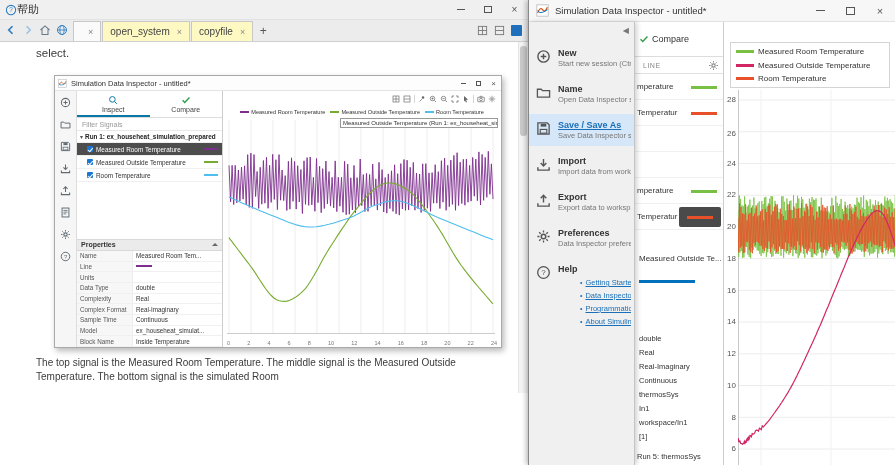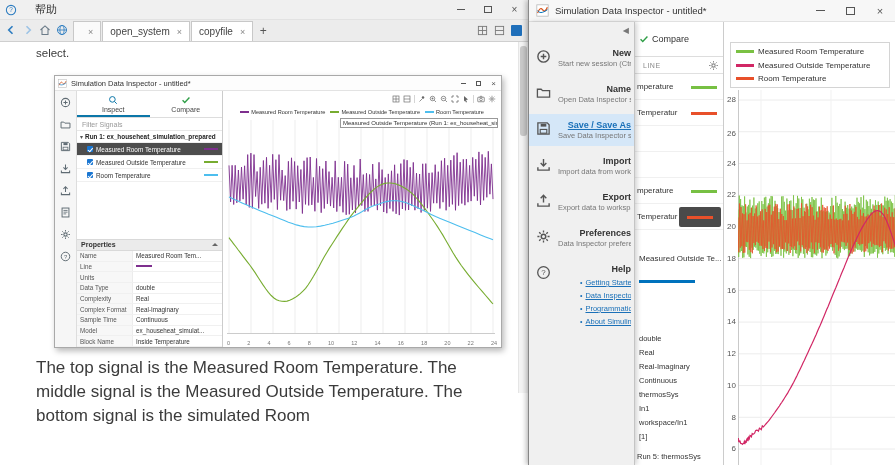--- a/index.html
+++ b/index.html
@@ -5,49 +5,49 @@
   * { margin:0; padding:0; box-sizing:border-box; }
   html,body { width:895px; height:465px; overflow:hidden; }
   body { font-family:"Liberation Sans","DejaVu Sans",sans-serif; background:#fff; }
   #root { position:relative; width:895px; height:465px; background:#fff; overflow:hidden; }
   .ic { display:block; }
 
   
   #lw { position:absolute; left:0; top:0; width:528px; height:465px; background:#fff; }
   .lw-titlebar { height:20px; background:#f0f0f0; border-bottom:1px solid #e2e2e2; display:flex; align-items:center; }
   .tb-appico { width:12px; height:12px; margin-left:5px; color:#2c7cc0; }
-  .lw-title { font-size:11px; color:#333; margin-left:18px;font-family:Liberation Mono, monospace; }
+  .lw-title { font-size:11px; color:#333; margin-left:0;font-family:Liberation Mono, monospace; }
   .winbtns { margin-left:auto; display:flex; }
   .winbtn { width:27px; height:19px; display:flex; align-items:center; justify-content:center; color:#555; font-size:10px; }
   .glyph-min { width:8px; height:1px; background:#555; display:block; }
   .glyph-max { width:8px; height:7px; border:1px solid #555; display:block; }
 
   .lw-tabsrow { height:22px; background:#ececec; border-bottom:1px solid #cfcfcf; display:flex; align-items:flex-end; }
   .nav-icons { display:flex; align-items:center; height:22px; padding:0 5px; gap:5px; }
   .nav-icons .ic { width:12px; height:12px; }
-  .tab { height:20px; display:flex; align-items:center; padding:0 7px; font-size:10px; color:#444; background:#ffffff; border:1px solid #c8c8c8; border-bottom:none; margin-right:1px; white-space:nowrap; }
+  .tab { height:20px; display:flex; align-items:center; padding:0 7px; font-size:10px; color:#444; background:#fef9c3; border:1px solid #c8c8c8; border-bottom:none; margin-right:1px; white-space:nowrap; }
   .tab.active { background:#fafafa; }
   .tab .x { margin-left:7px; color:#888; font-size:9px; }
   .plus-tab { width:18px; height:20px; display:flex; align-items:center; justify-content:center; color:#555; font-size:12px; }
   .tabsrow-right { margin-left:auto; display:flex; align-items:center; gap:6px; padding-right:6px; height:22px; }
   .tabsrow-right .ic { width:11px; height:11px; color:#777; }
   .blue-sq { width:11px; height:11px; background:#1f6fba; border-radius:1px; display:block; }
 
   .doc-header { height:44px; background:#1e73b7; display:flex; align-items:center; }
   .doc-title { color:#fff; font-size:19px; margin-left:13px; font-weight:400; }
   .doc-search { margin-left:auto; margin-right:36px; width:17px; height:17px; color:#fff; }
 
   .contents-bar { height:28px; background:#f7f7f7; border-bottom:1px solid #e3e3e3; display:flex; align-items:center; }
   .burger { width:16px; height:12px; margin-left:14px; display:flex; flex-direction:column; justify-content:space-between; }
   .burger span { height:2px; background:#0b76a8; border-radius:1px; }
   .contents-label { color:#0b76a8; font-size:12.5px; letter-spacing:1.5px; margin-left:16px; font-weight:600; }
 
   .doc-content { position:relative; height:351px; background:#fff; }
   .intro { position:absolute; left:36px; top:5px; font-size:11.5px; color:#3b3b3b; }
-  .caption { position:absolute; left:36px; top:314px; width:462px; font-size:17px; color:#3b3b3b; line-height:1.4; }
+  .caption { position:absolute; left:36px; top:314px; width:462px; font-size:10px; color:#3b3b3b; line-height:1.4; }
   .doc-scroll { position:absolute; right:0; top:0; width:10px; height:100%; background:#f4f4f4; border-left:1px solid #e5e5e5; }
   .doc-thumb { position:absolute; top:4px; left:1px; width:7px; height:90px; background:#c9c9c9; border-radius:3px; }
 
   
   .sdi-embed { position:absolute; left:54px; top:33px; width:448px; height:273px; background:#fff; border:1px solid #a9a9a9; box-shadow:2px 3px 6px rgba(0,0,0,.28); }
   .e-titlebar { height:15px; display:flex; align-items:center; border-bottom:1px solid #e3e3e3; background:#fdfdfd; }
   .e-titlebar .ic { width:9px; height:9px; margin-left:3px; }
   .e-title { font-size:7.5px; color:#333; margin-left:4px; }
   .e-btns { margin-left:auto; display:flex; }
   .e-btn { width:15px; text-align:center; font-size:8px; color:#555; display:flex; align-items:center; justify-content:center; height:14px; }
@@ -95,21 +95,21 @@
   .rw-btns { margin-left:auto; display:flex; }
   .rw-btn { width:30px; height:21px; display:flex; align-items:center; justify-content:center; color:#555; font-size:11px; }
   .rw-glyph-min { width:9px; height:1px; background:#555; display:block; }
   .rw-glyph-max { width:9px; height:8px; border:1px solid #555; display:block; }
   .rw-toolbar { height:24px; background:#fbfbfb; border-bottom:1px solid #e8e8e8; display:flex; align-items:center; justify-content:flex-end; gap:7px; padding-right:8px; }
   .rw-toolbar .ic { width:13px; height:13px; color:#555; }
   .tsep { width:1px; height:14px; background:#d8d8d8; }
 
   .rw-menu { position:absolute; left:0; top:22px; width:106px; height:443px; background:#f0f0f0; border-right:1px solid #c4c4c4; box-shadow:2px 0 5px rgba(0,0,0,.18); z-index:6; padding-top:20px; }
   .menu-collapse { position:absolute; top:4px; right:5px; color:#777; font-size:8px; }
-  .mitem { position:relative; padding:5px 3px 5px 29px; margin-bottom:4px;text-align:right; }
+  .mitem { position:relative; padding:5px 3px 5px 29px; margin-bottom:4px; }
   .mitem.hl { background:#d5e7f8; }
   .mitem > .ic { position:absolute; left:7px; top:7px; width:15px; height:15px; color:#555; }
   .mname { font-size:9px; font-weight:700; color:#333; line-height:12px; white-space:nowrap; overflow:hidden; display:block; }
   .mname.link { color:#1a70b8; text-decoration:underline; }
   .mdesc { font-size:7.5px; color:#777; line-height:10px; white-space:nowrap; overflow:hidden; display:block; }
   .mlinks { margin-top:1px; }
   .mlink { display:flex; align-items:center; gap:3px; line-height:13px; padding-left:22px; }
   .blt { color:#1a70b8; font-size:7px; }
   .lnk { font-size:7.5px; color:#1a70b8; text-decoration:underline; white-space:nowrap; overflow:hidden; }
 

